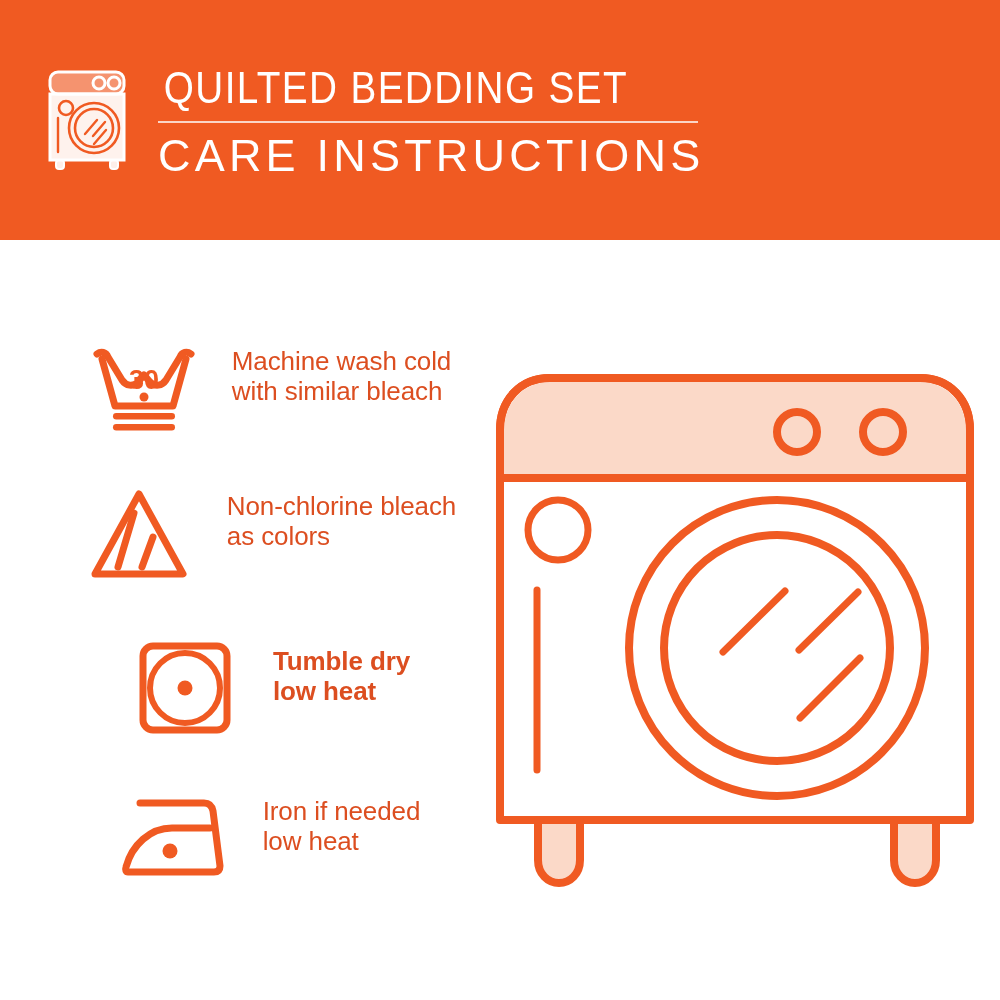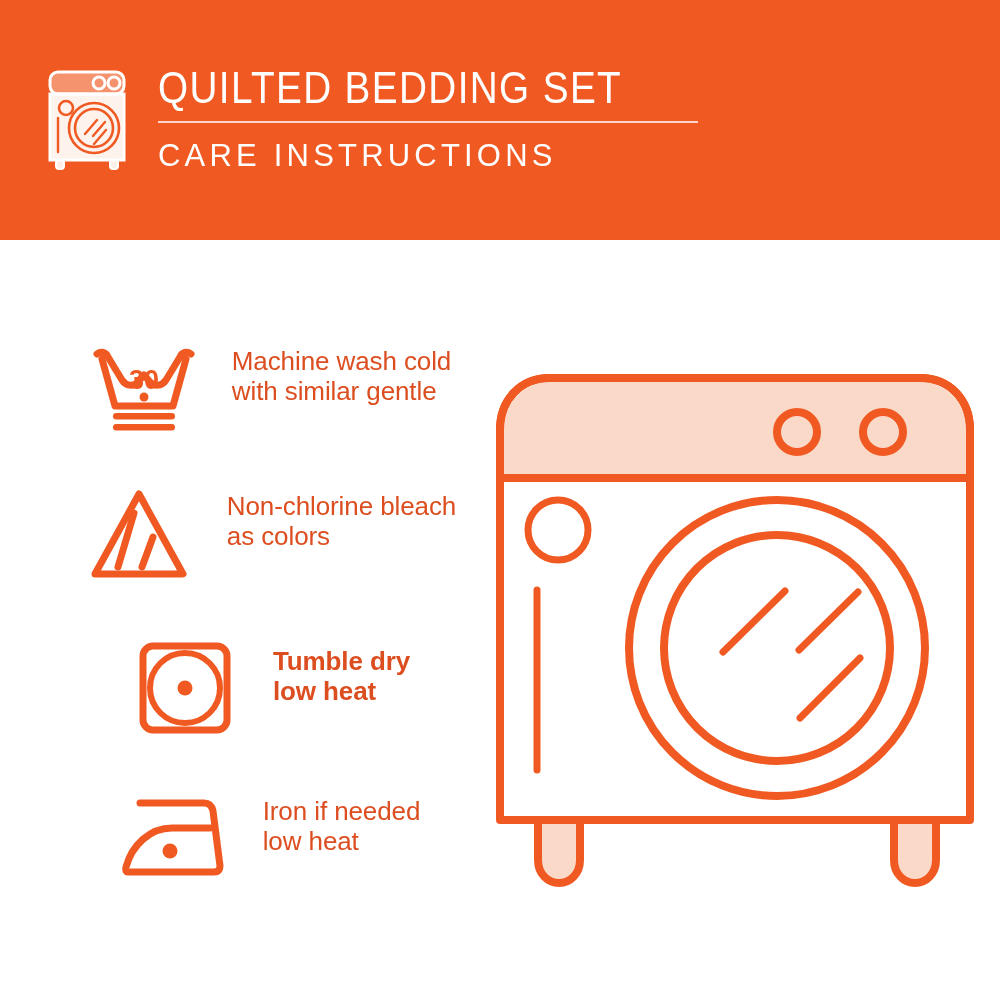--- a/index.html
+++ b/index.html
@@ -17,20 +17,21 @@
   }
 
   
   #header-band {
     position: absolute;
     left: 0;
     top: 0;
     width: 1000px;
     height: 240px;
     background: #F05A22;
+    text-align: right;
   }
   #header-inner {
     position: absolute;
     left: 44px;
     top: 62px;
     display: flex;
     align-items: flex-start;
   }
   #header-logo {
     width: 92px;
@@ -53,21 +54,21 @@
     white-space: nowrap;
   }
   #title-divider {
     width: 540px;
     height: 2px;
     background: rgba(255,255,255,0.75);
     margin: 9px 0 8px 0;
   }
   #title-sub {
     color: #FFFFFF;
-    font-size: 31px;
+    font-size: 45px;
     line-height: 50px;
     letter-spacing: 4.2px;
     font-weight: 400;
     white-space: nowrap;
   }
 
   
   #care-list {
     position: absolute;
     left: 0;
@@ -155,21 +156,21 @@
         <path d="M8 14 C12 11 17 12 19 17 L33 40 C37 46 44 47 49 42 L55 35 L61 42 C66 47 73 46 77 40 L91 17 C93 12 98 11 102 14" fill="none" stroke="#F05A22" stroke-width="7" stroke-linecap="round" stroke-linejoin="round"></path>
         <path d="M13 19 L26 66 L84 66 L97 19" fill="none" stroke="#F05A22" stroke-width="7" stroke-linecap="round" stroke-linejoin="round"></path>
         <text x="55" y="49" text-anchor="middle" font-family="'Liberation Sans', sans-serif" font-size="27" font-weight="bold" fill="#F05A22">30</text>
         <circle cx="55" cy="57" r="4.5" fill="#F05A22"></circle>
         <rect x="24" y="73" width="62" height="6.5" rx="3.2" fill="#F05A22"></rect>
         <rect x="24" y="84" width="62" height="6.5" rx="3.2" fill="#F05A22"></rect>
       </svg>
     </div>
     <div class="care-text">
       <span class="line">Machine wash cold</span>
-      <span class="line">with similar gentle</span>
+      <span class="line">with similar bleach</span>
     </div>
   </div>
 
   <div class="care-row" id="row-bleach">
     <div class="care-icon-wrap">
       <svg width="104" height="98" viewBox="0 0 104 98">
         <path d="M52 9 L96 89 L8 89 Z" fill="none" stroke="#F05A22" stroke-width="7" stroke-linejoin="round"></path>
         <line x1="47" y1="28" x2="31" y2="82" stroke="#F05A22" stroke-width="7" stroke-linecap="round"></line>
         <line x1="66" y1="52" x2="55" y2="82" stroke="#F05A22" stroke-width="7" stroke-linecap="round"></line>
       </svg>

